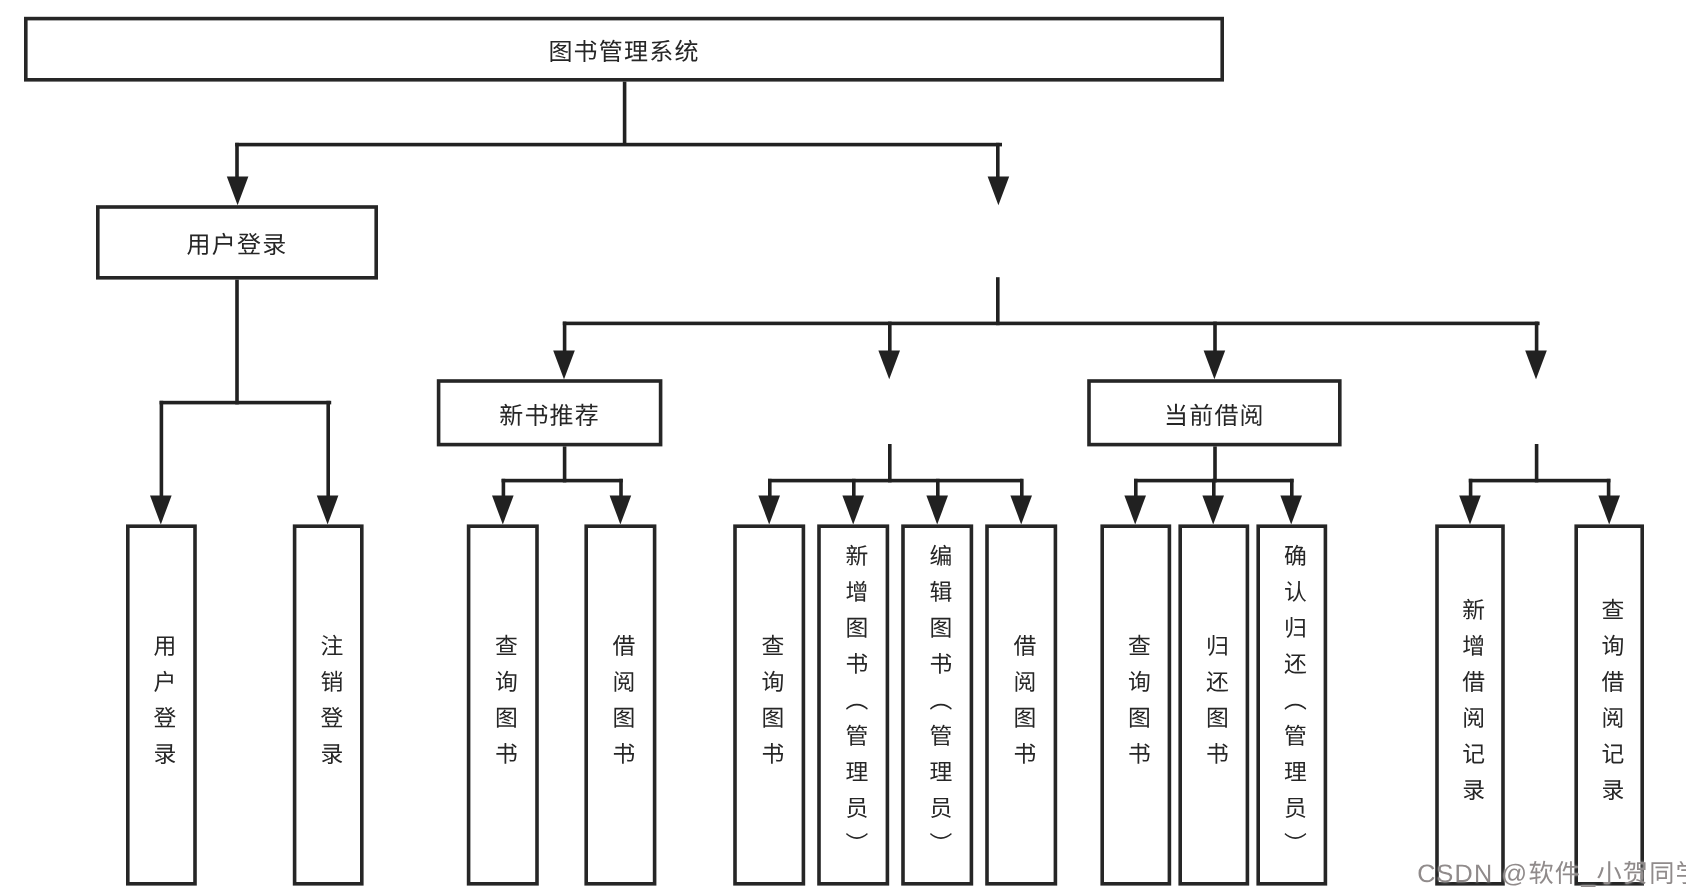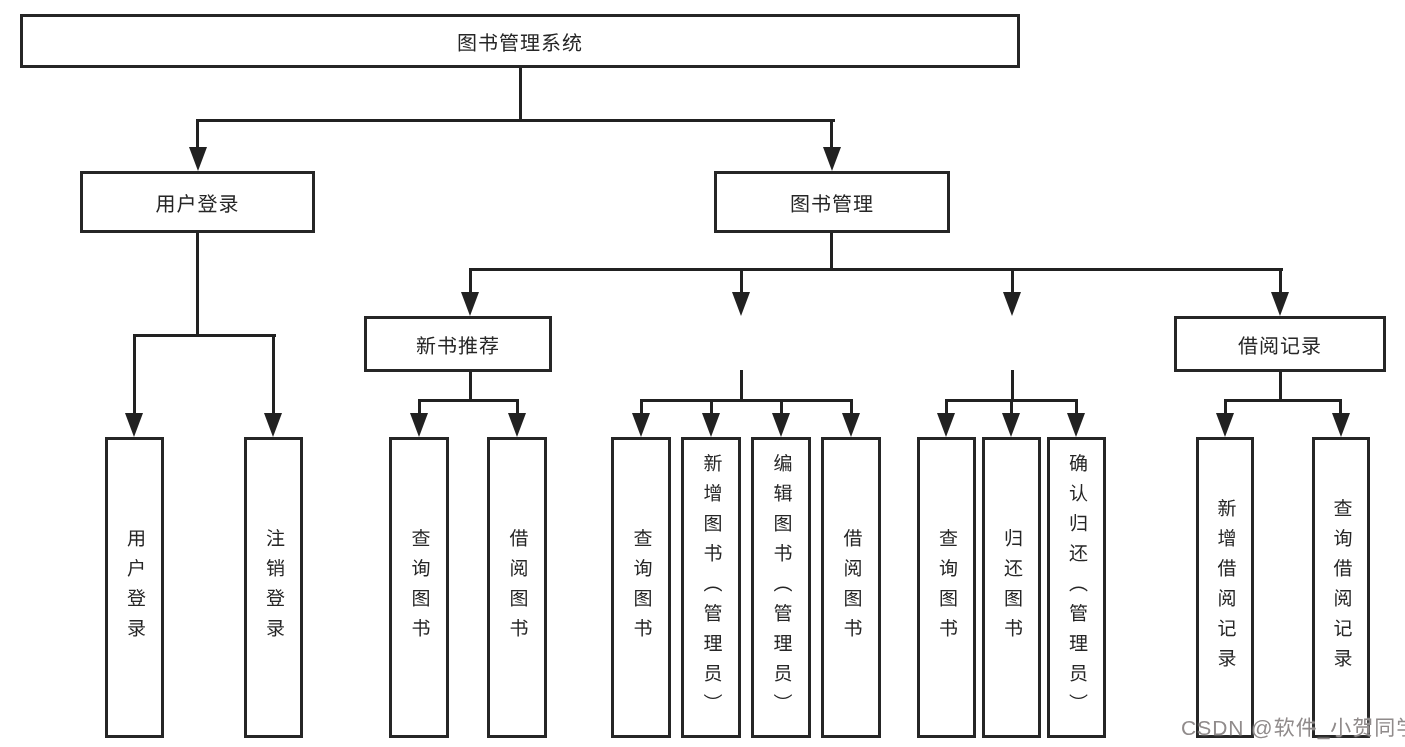--- a/index.html
+++ b/index.html
@@ -65,42 +65,41 @@
   <div class="box" style="left:20px;top:14px;width:1000px;height:54px;">图书管理系统</div>
 
   <div class="vline" style="left:519px;top:66px;height:55px;"></div>
   <div class="hline" style="left:196px;top:119px;width:639px;"></div>
   <div class="vline" style="left:196px;top:119px;height:32px;"></div>
   <div class="arrow" style="left:189px;top:147px;"></div>
   <div class="vline" style="left:830px;top:119px;height:32px;"></div>
   <div class="arrow" style="left:823px;top:147px;"></div>
 
   <div class="box" style="left:80px;top:171px;width:235px;height:62px;">用户登录</div>
-  <div class="box" style="left:714px;top:171px;width:236px;height:62px;">图书管理</div>
 
   <div class="vline" style="left:196px;top:231px;height:106px;"></div>
   <div class="hline" style="left:133px;top:334px;width:143px;"></div>
   <div class="vline" style="left:133px;top:334px;height:81px;"></div>
   <div class="arrow" style="left:125px;top:413px;"></div>
   <div class="vline" style="left:272px;top:334px;height:81px;"></div>
   <div class="arrow" style="left:264px;top:413px;"></div>
 
   <div class="vline" style="left:830px;top:231px;height:40px;"></div>
   <div class="hline" style="left:469px;top:268px;width:814px;"></div>
   <div class="vline" style="left:469px;top:268px;height:27px;"></div>
   <div class="arrow" style="left:461px;top:292px;"></div>
   <div class="vline" style="left:740px;top:268px;height:27px;"></div>
   <div class="arrow" style="left:732px;top:292px;"></div>
   <div class="vline" style="left:1011px;top:268px;height:27px;"></div>
   <div class="arrow" style="left:1003px;top:292px;"></div>
   <div class="vline" style="left:1279px;top:268px;height:27px;"></div>
   <div class="arrow" style="left:1271px;top:292px;"></div>
 
   <div class="box" style="left:364px;top:316px;width:188px;height:56px;">新书推荐</div>
-  <div class="box" style="left:1174px;top:316px;width:212px;height:56px;">借阅记录</div>
+  <div class="box" style="left:906px;top:316px;width:212px;height:56px;">当前借阅</div>
 
   <div class="vline" style="left:469px;top:370px;height:32px;"></div>
   <div class="hline" style="left:418px;top:399px;width:101px;"></div>
   <div class="vline" style="left:418px;top:399px;height:17px;"></div>
   <div class="arrow" style="left:410px;top:413px;"></div>
   <div class="vline" style="left:516px;top:399px;height:17px;"></div>
   <div class="arrow" style="left:508px;top:413px;"></div>
 
   <div class="vline" style="left:740px;top:370px;height:32px;"></div>
   <div class="hline" style="left:640px;top:399px;width:212px;"></div>

